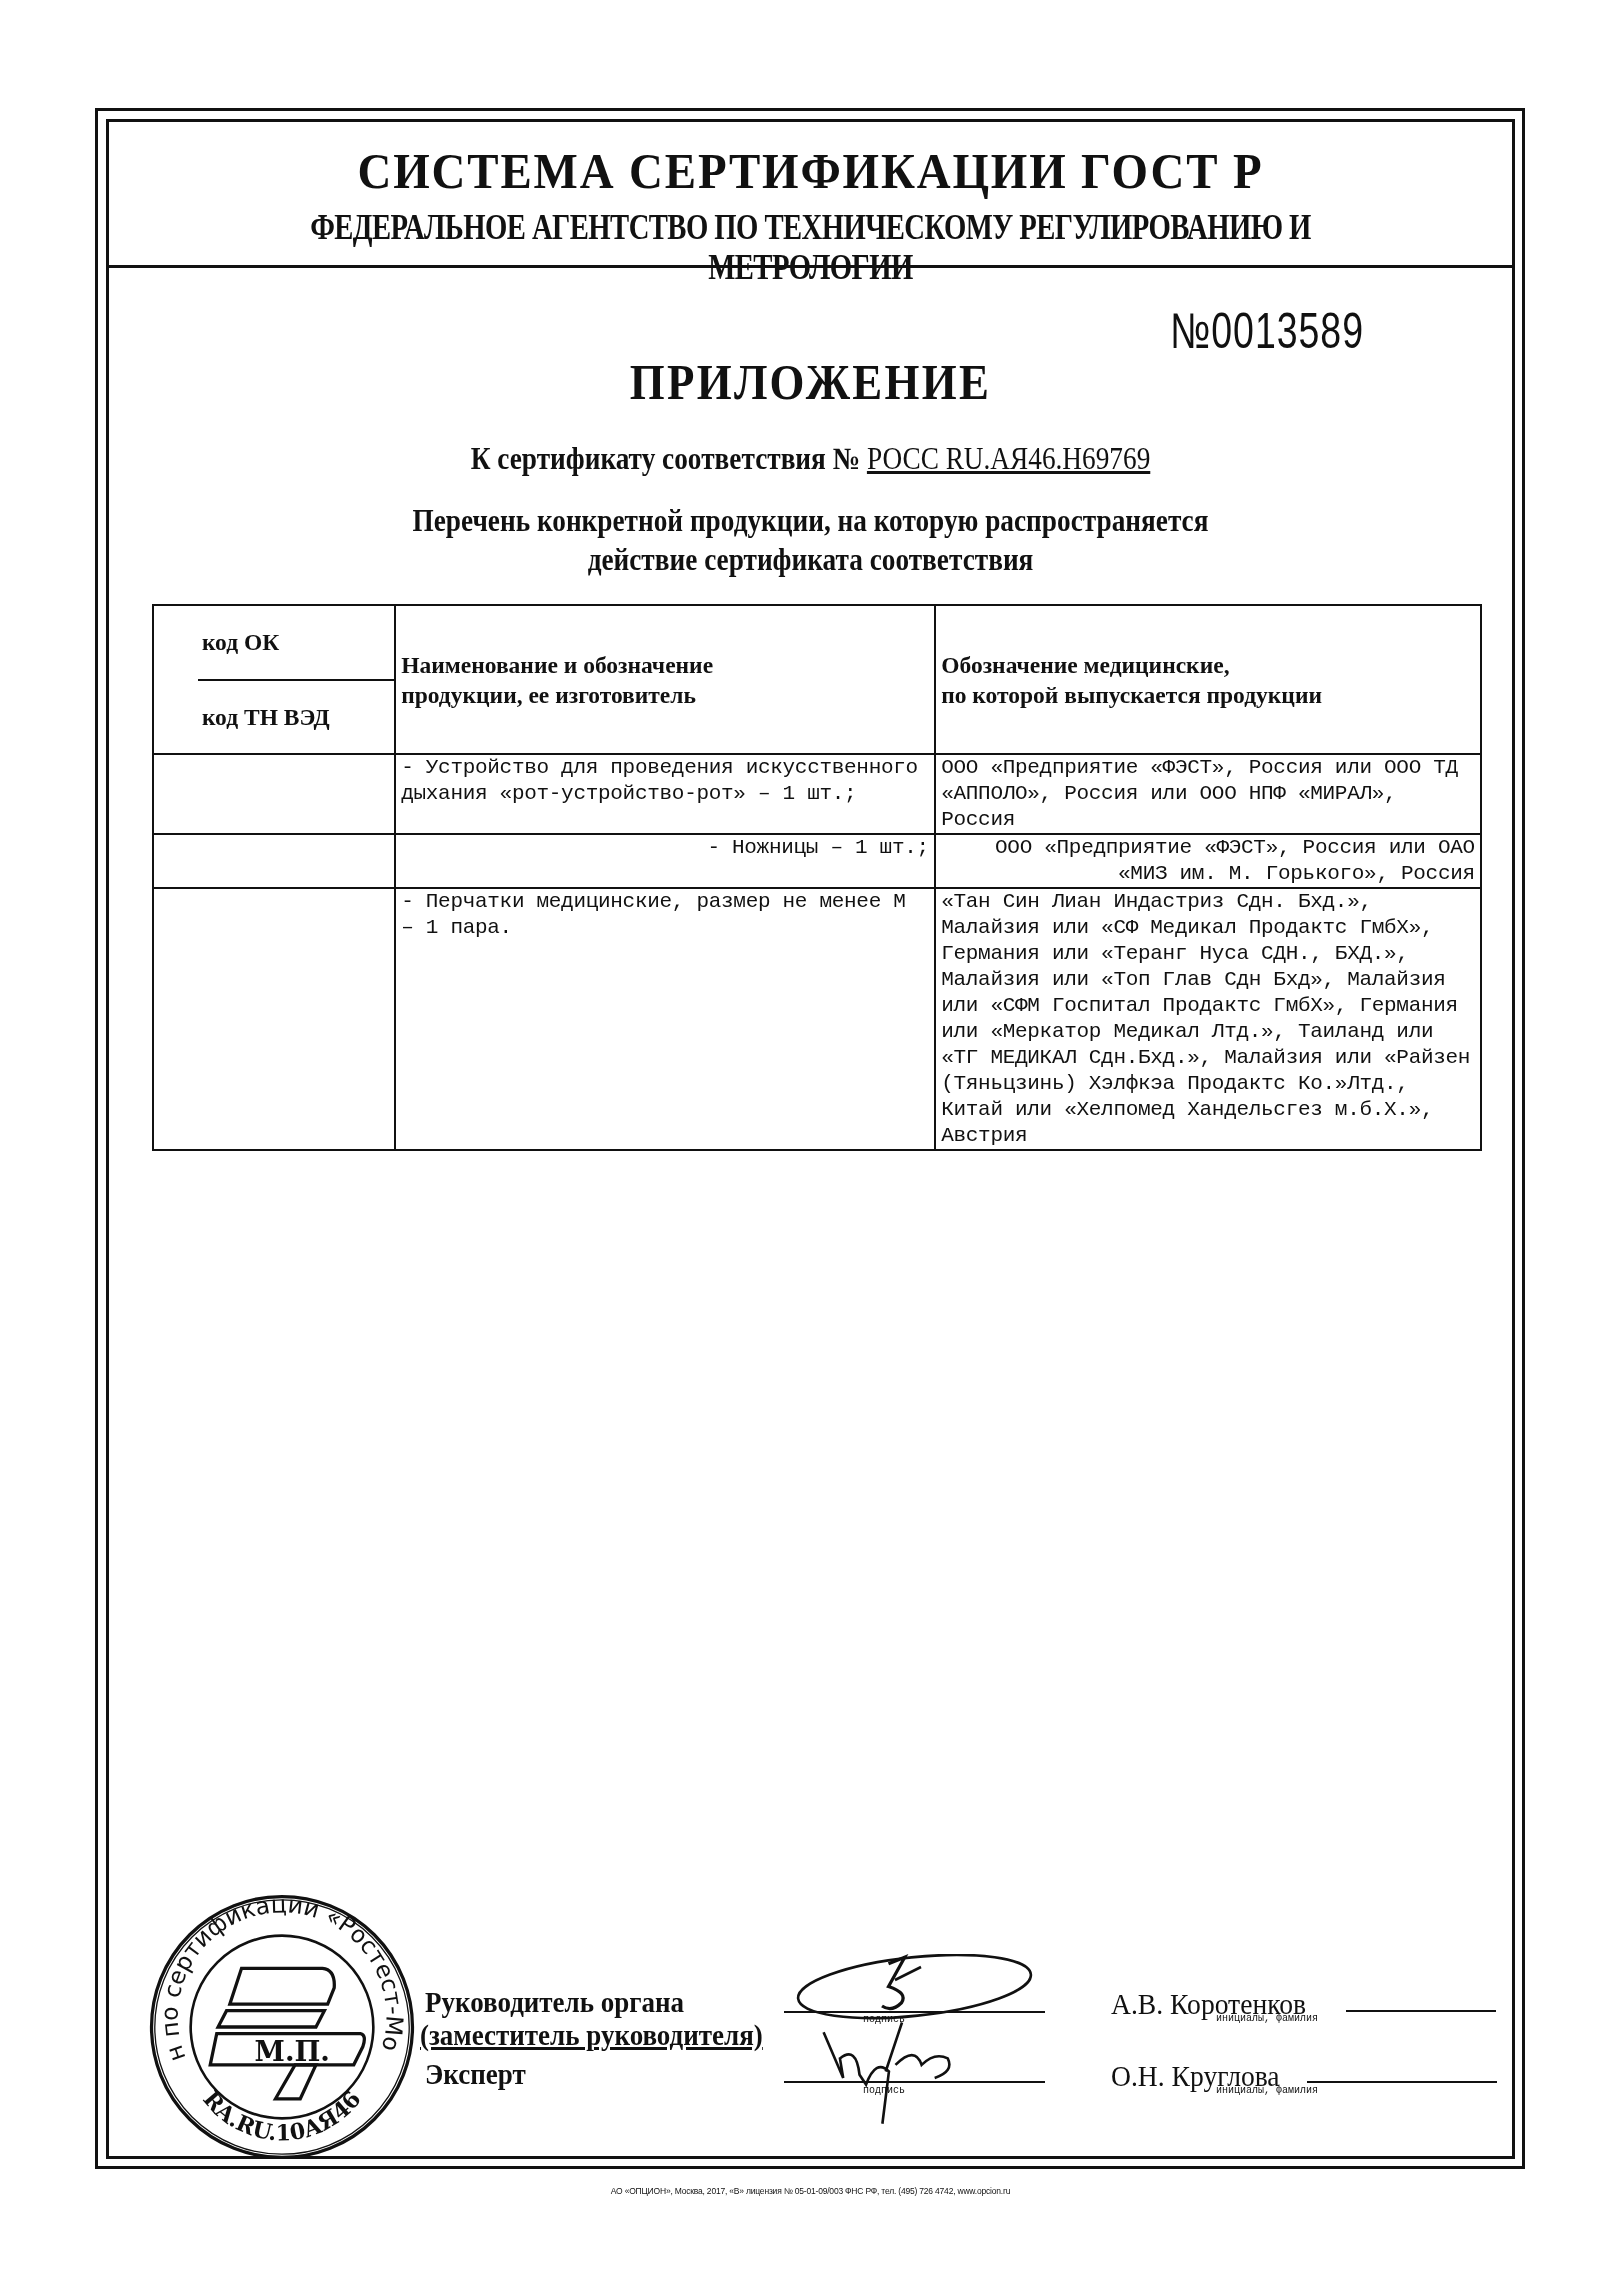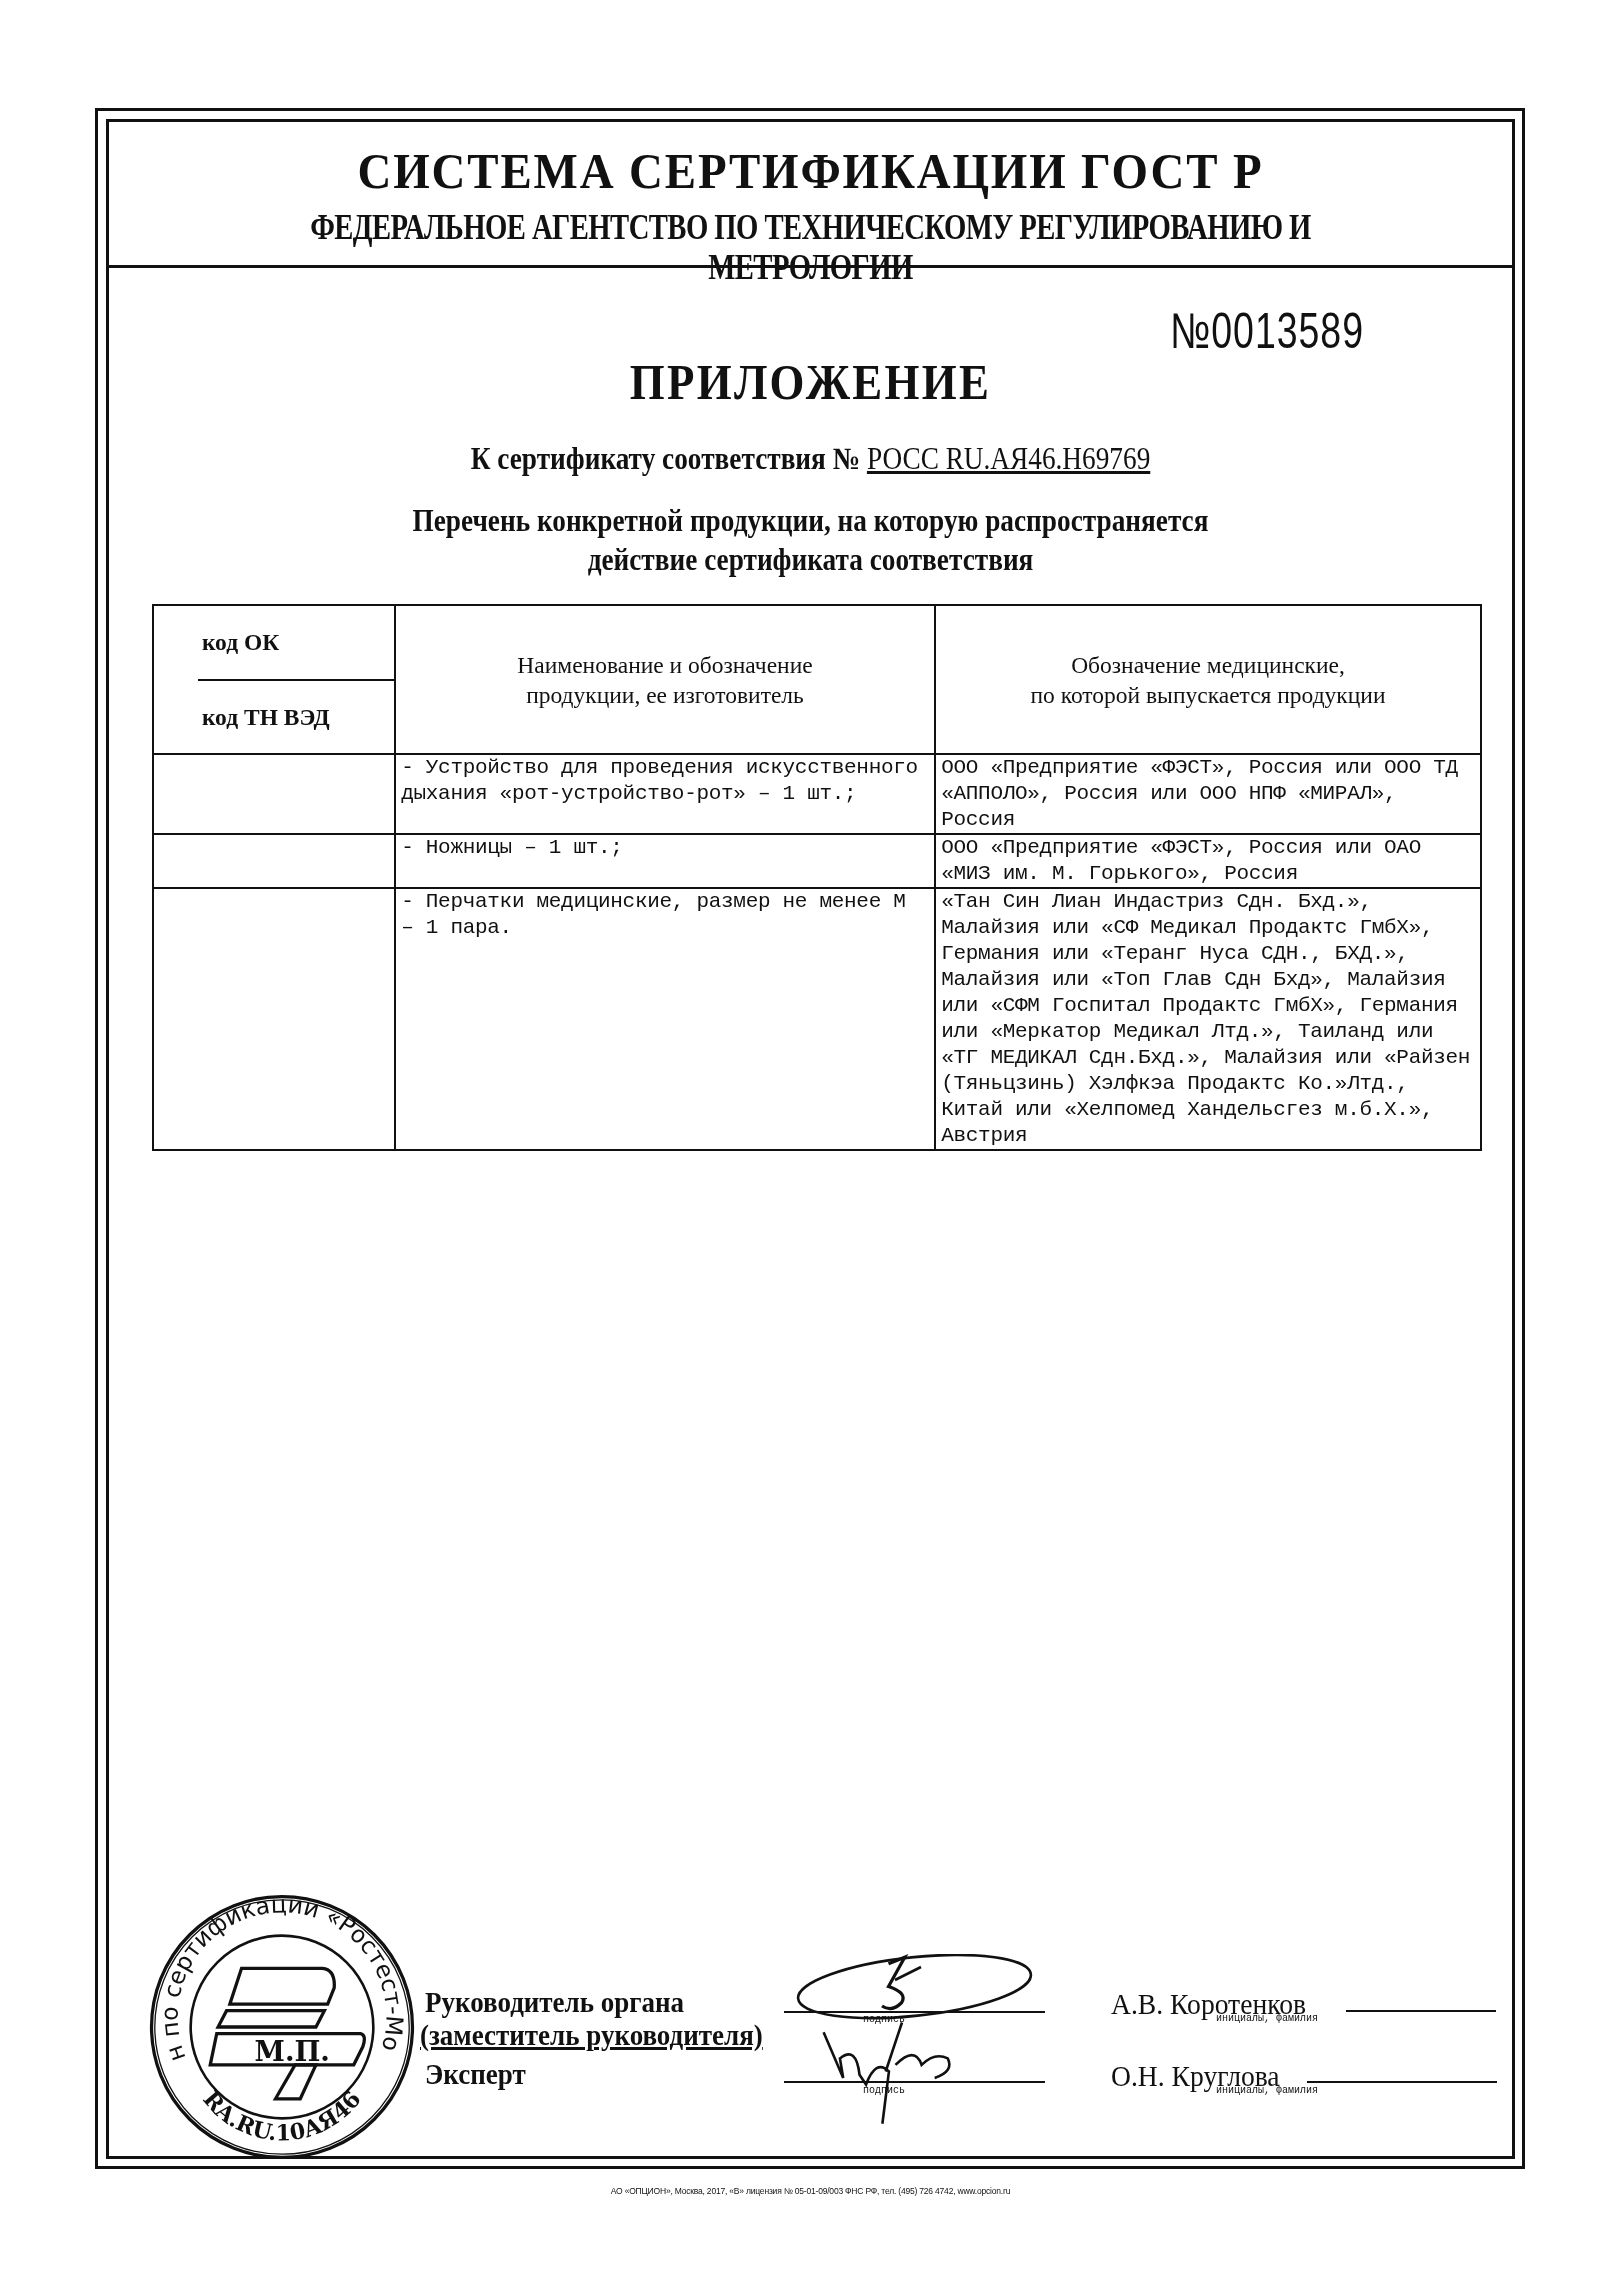--- a/index.html
+++ b/index.html
@@ -17,23 +17,23 @@
     .cert-ref .ref-num { text-decoration: underline; font-weight: normal; }
     .list-title { left: 106px; width: 1409px; text-align: center; font-size: 31px; font-weight: bold; transform: scaleX(0.88); }
     .lt1 { top: 503px; } .lt2 { top: 542px; }
 
     table.cert-table { position: absolute; left: 152px; top: 604px; width: 1329px; border-collapse: collapse; table-layout: fixed; }
     table.cert-table td { border: 2.6px solid #111; vertical-align: top; padding: 0 5.2px; font-size: 21px; line-height: 26px; transform-origin: left; }
     .hdr-code { height: 147px; padding: 0 !important; }
     .code-split { display: flex; flex-direction: column; height: 147px; }
     .code-cell { flex: 1; display: flex; align-items: center; padding-left: 3.9px; font-size: 23.5px; font-weight: bold; margin-left: 44px; }
     .code-cell.top { border-bottom: 2.6px solid #111; }
-    .hdr-text { text-align: center; vertical-align: middle !important; font-size: 23.5px !important; font-weight: normal; line-height: 30px !important; border-radius: 20px; }
+    .hdr-text { vertical-align: middle !important; font-size: 23.5px !important; font-weight: bold; line-height: 30px !important; border-radius: 20px; }
     .cell-body { font-family: Liberation Mono, monospace; font-size: 19.6px; line-height: 26px; letter-spacing: -0.3px; }
-    .row1 td { height: 60px; } .row2 td { height: 41px; } .row3 td { height: 186px; }
+    .row1 td { height: 60px; } .row2 td { height: 41px; text-align: right; } .row3 td { height: 186px; }
 
     .sig-label { font-size: 30px; font-weight: bold; transform: scaleX(0.9); transform-origin: left; }
     .sig-line { height: 2px; background: #111; }
     .sig-caption { font-family: Liberation Mono, monospace; font-size: 10px; }
     .sig-name { font-size: 30px; transform: scaleX(0.92); transform-origin: left; }
     .footer-print { left: 106px; width: 1409px; top: 2186px; text-align: center; font-family: "Liberation Sans", "DejaVu Sans", sans-serif; font-size: 8.5px; letter-spacing: -0.2px; }
     .stamp { left: 145px; top: 1890px; width: 274px; height: 274px; }
   </style>
 </head>
 <body>

